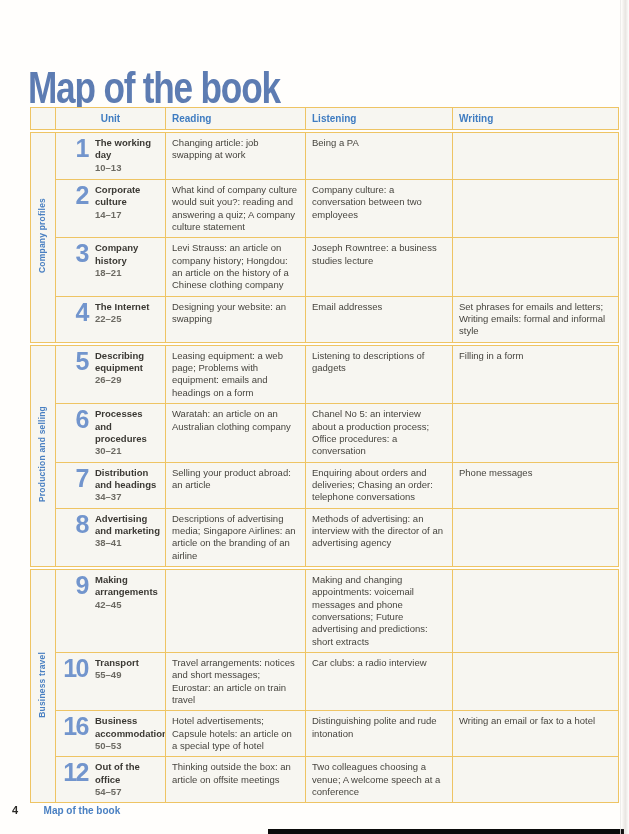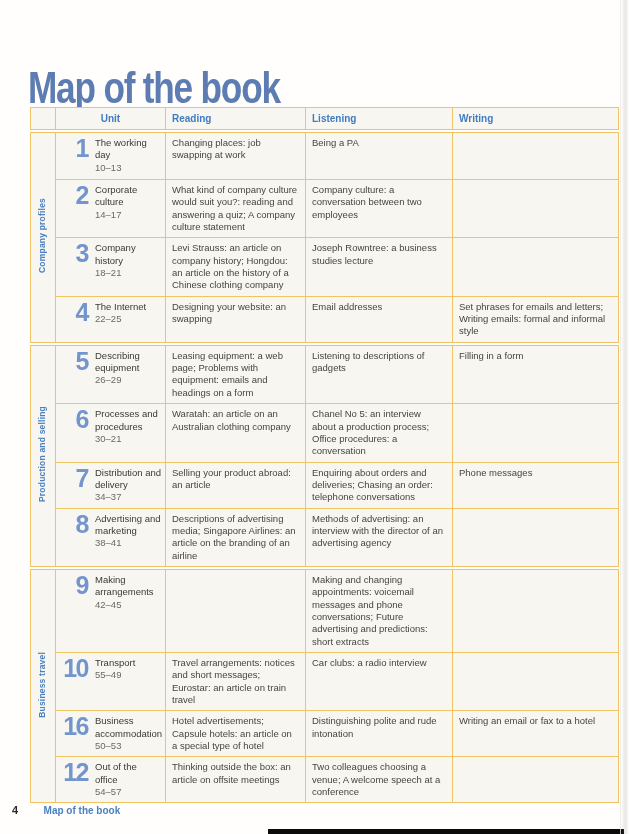--- a/index.html
+++ b/index.html
@@ -44,22 +44,22 @@
     white-space:nowrap;
   }
   td.unit-cell { padding:4px 4px 3px 2px; }
   .ucell { display:flex; align-items:flex-start; }
   .unum {
     flex:none; width:30px; margin-right:7px;
     text-align:right; font-size:25px; font-weight:bold; color:#7295cd;
     line-height:0.92; letter-spacing:-1.5px;
   }
   .umeta { flex:1; min-width:0; }
-  .utitle { display:block; font-weight:normal; color:#3b3934; }
-  .upages { color:#6c6a63; }
+  .utitle { display:block; font-weight:bold; color:#3b3934; }
+  .upages { color:#6c6a63;font-weight:bold; }
   .footer { position:absolute; left:12px; top:800px; }
   .footer .pagenum { font-size:11px; font-weight:bold; color:#2b2a27; }
   .footer .footer-label { font-size:10px; font-weight:bold; color:#4a80c2; margin-left:21px; }
   .bottom-bar { position:absolute; left:268px; right:5px; bottom:0; height:5px; background:#0b0b0b; }
   .page-edge {
     position:absolute; top:0; right:0; width:8px; height:100%;
     background:linear-gradient(to right, rgba(150,143,130,0) 0%, rgba(150,143,130,0.22) 55%, rgba(255,255,255,0.85) 100%);
     border-left:1px solid rgba(120,112,98,0.10);
   }
 </style>
@@ -101,21 +101,21 @@
         </colgroup>
       <tbody>
           <tr style="height:47px">
         <td class="side-cell" rowspan="4"><span class="vlabel">Company profiles</span></td>
         <td class="unit-cell">
               <div class="ucell">
           <span class="unum">1</span>
           <span class="umeta"><span class="utitle">The working day</span><span class="upages">10–13</span></span>
         </div>
             </td>
-        <td>Changing places: job swapping at work</td>
+        <td>Changing article: job swapping at work</td>
         <td>Being a PA</td>
         <td></td>
       </tr>
       <tr style="height:53px">
         <td class="unit-cell">
               <div class="ucell">
           <span class="unum">2</span>
           <span class="umeta"><span class="utitle">Corporate culture</span><span class="upages">14–17</span></span>
         </div>
             </td>
@@ -177,21 +177,21 @@
         </div>
             </td>
         <td>Waratah: an article on an Australian clothing company</td>
         <td>Chanel No 5: an interview about a production process; Office procedures: a conversation</td>
         <td></td>
       </tr>
       <tr style="height:45px">
         <td class="unit-cell">
               <div class="ucell">
           <span class="unum">7</span>
-          <span class="umeta"><span class="utitle">Distribution and delivery</span><span class="upages">34–37</span></span>
+          <span class="umeta"><span class="utitle">Distribution and headings</span><span class="upages">34–37</span></span>
         </div>
             </td>
         <td>Selling your product abroad: an article</td>
         <td>Enquiring about orders and deliveries; Chasing an order: telephone conversations</td>
         <td>Phone messages</td>
       </tr>
       <tr style="height:50px">
         <td class="unit-cell">
               <div class="ucell">
           <span class="unum">8</span>

